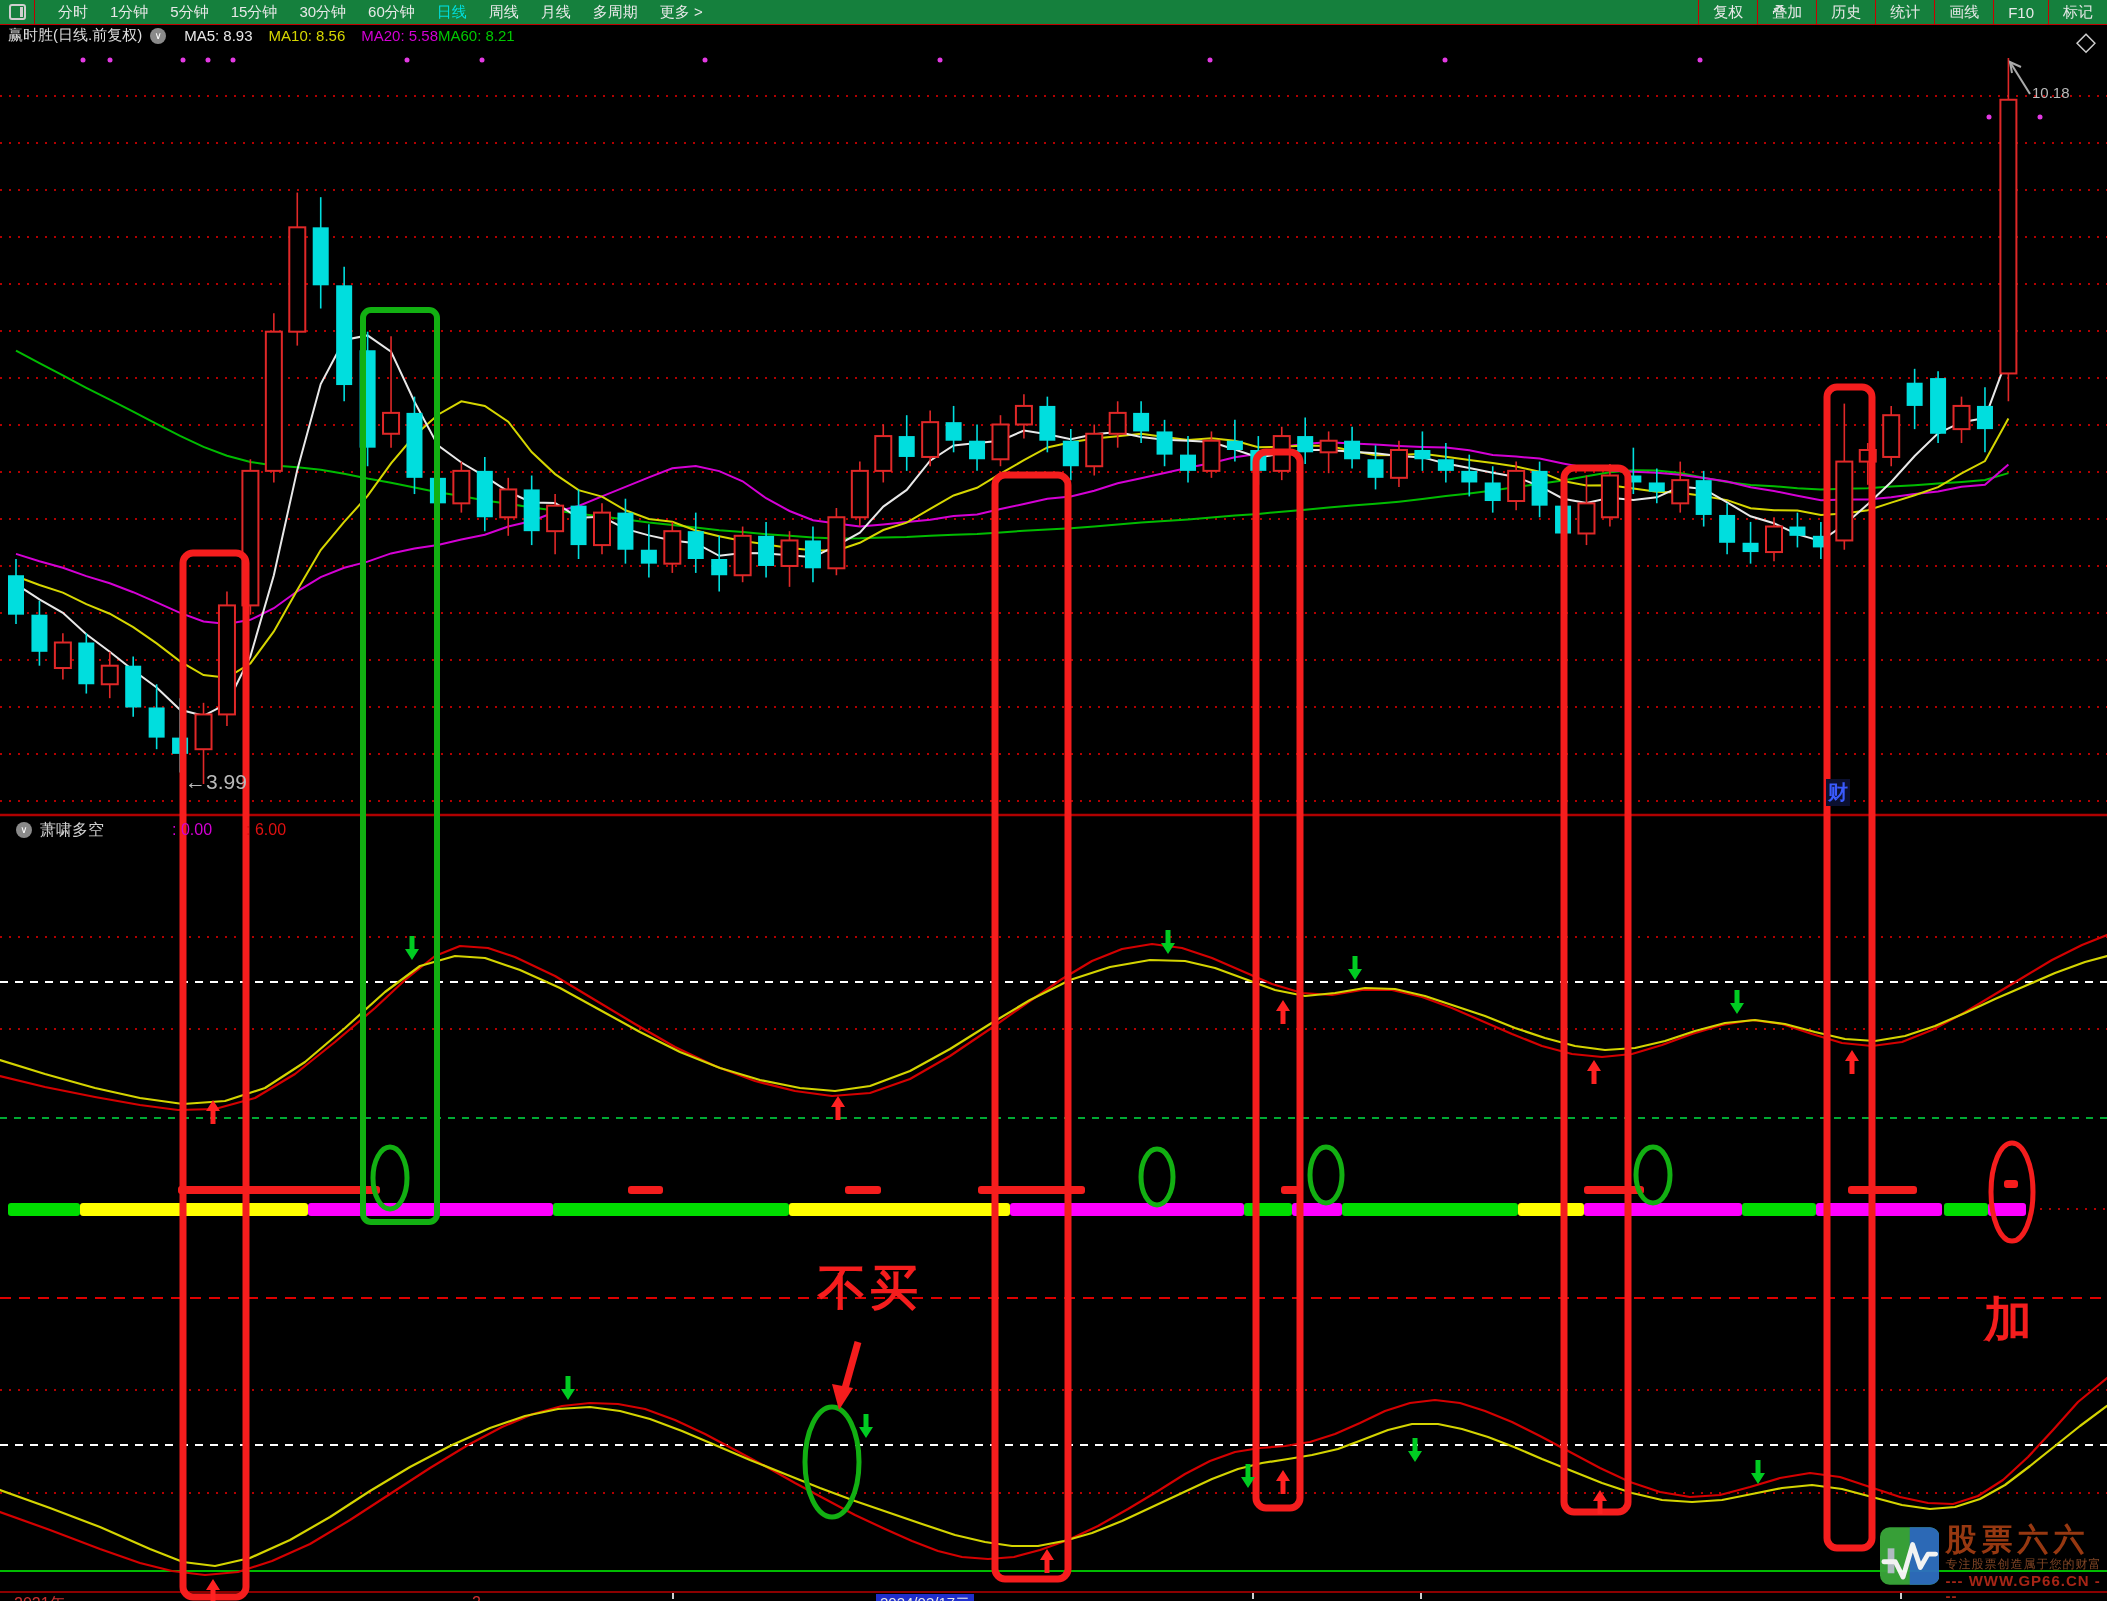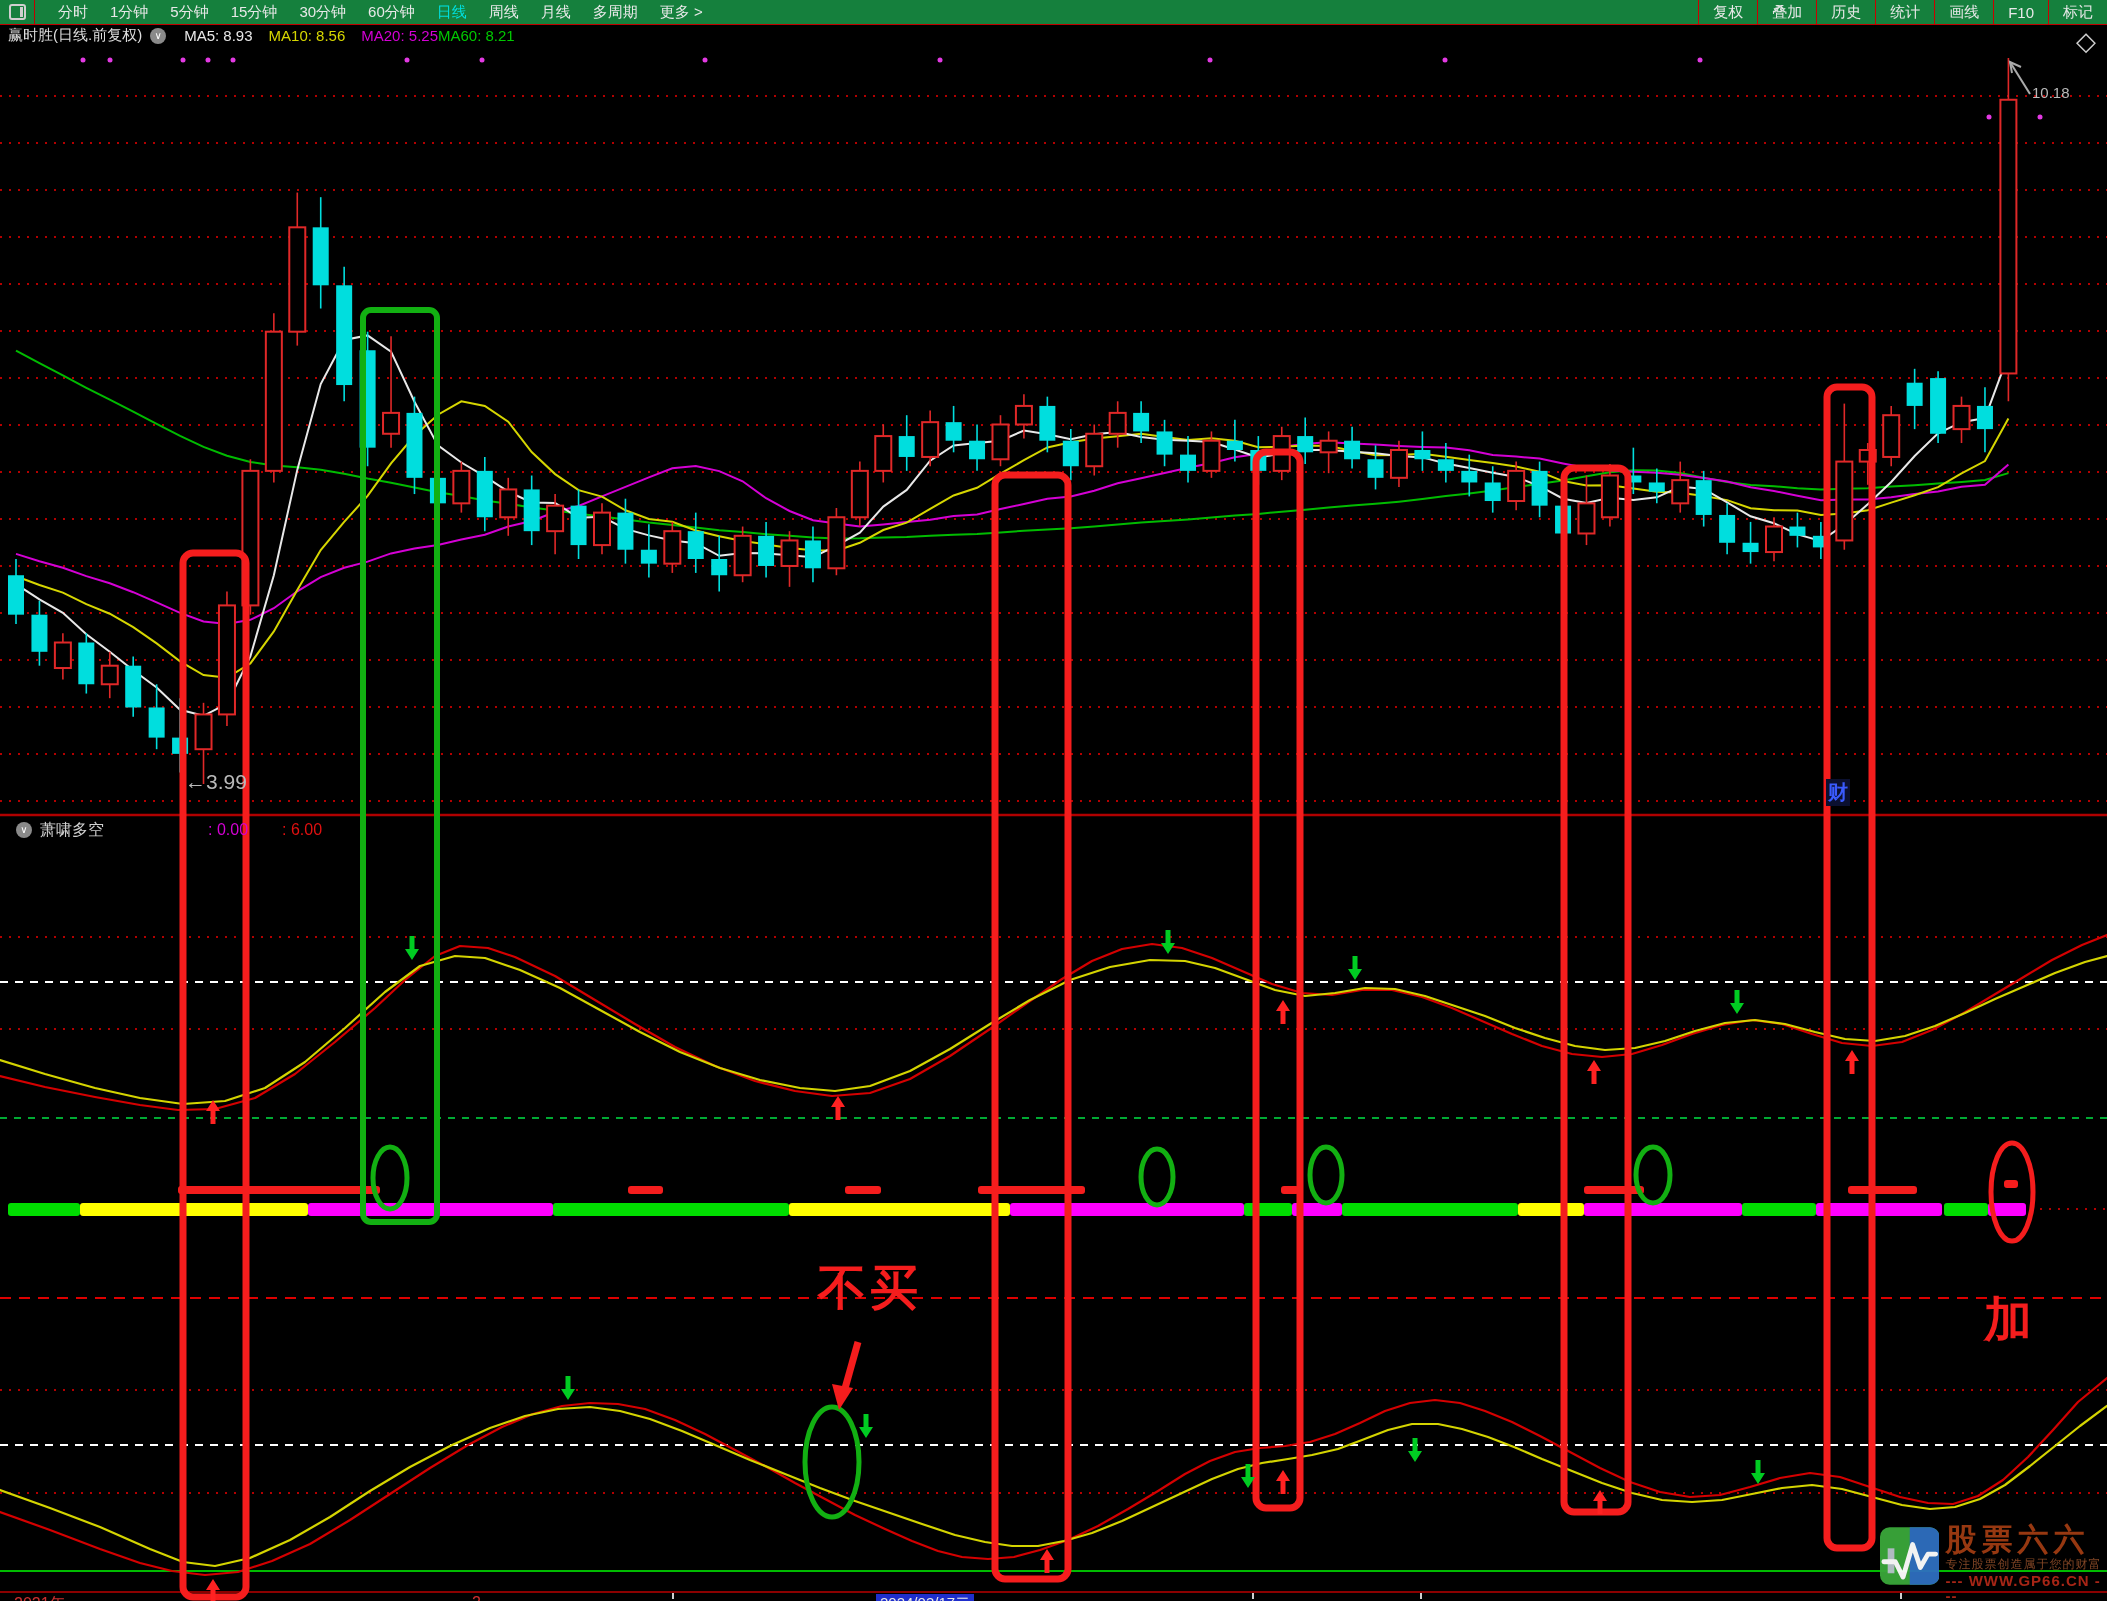--- a/index.html
+++ b/index.html
@@ -20,21 +20,21 @@
   .infobar{position:absolute;left:0;top:25px;width:2107px;height:21px;display:flex;align-items:center;
            z-index:30;font-size:15px;color:#dedede;background:transparent;}
   .infobar .title{margin-left:8px;}
   .chev{display:inline-flex;width:16px;height:16px;border-radius:50%;background:#8a8a8a;color:#fff;
         align-items:center;justify-content:center;font-size:10px;margin:0 8px;line-height:1;}
   .ma5{color:#e8e8e8;margin-left:10px;}  .ma10{color:#d6d600;margin-left:16px;}
   .ma20{color:#d400d4;margin-left:16px;} .ma60{color:#00c800;}
   
   .indrow{position:absolute;left:8px;top:818px;height:24px;display:flex;align-items:center;z-index:20;font-size:16px;}
   .indname{color:#d0d0d0;}
-  .indv1{color:#d400d4;margin-left:104px;} .indv2{color:#e01010;margin-left:34px;}
+  .indv1{color:#d400d4;margin-left:68px;} .indv2{color:#e01010;margin-left:34px;}
   
   #chart-canvas{position:absolute;left:0;top:0;z-index:5;}
   
   .pxlabel{position:absolute;z-index:22;white-space:nowrap;}
   .lab-low{left:185px;top:770px;color:#b9b9b9;font-size:21px;}
   .lab-high{left:2032px;top:84px;color:#b9b9b9;font-size:15px;}
   .lab-nobuy{left:818px;top:1256px;color:#f51d1d;font-size:48px;font-weight:bold;letter-spacing:4px;}
   .lab-add{left:1984px;top:1288px;color:#f51d1d;font-size:48px;font-weight:bold;}
   .lab-cai{left:1826px;top:779px;color:#3a5bff;font-size:20px;font-weight:bold;background:#0b1030;padding:0 2px;}
   .lab-diamond{left:2076px;top:26px;color:#cfcfcf;font-size:26px;}
@@ -78,21 +78,21 @@
     <span class="tm-cell">F10</span>
     <span class="tm-cell">标记</span>
   </div>
 </div>
 
 <div class="infobar">
   <span class="title">赢时胜(日线.前复权)</span>
   <span class="chev">∨</span>
   <span class="ma5">MA5: 8.93</span>
   <span class="ma10">MA10: 8.56</span>
-  <span class="ma20">MA20: 5.25</span>
+  <span class="ma20">MA20: 5.58</span>
   <span class="ma60">MA60: 8.21</span>
 </div>
 
 <svg id="chart-canvas" width="2107" height="1601">
     <g>
       <line x1="0" y1="96" x2="2107" y2="96" stroke="#b30000" stroke-width="2" stroke-dasharray="2 7"></line>
       <line x1="0" y1="143" x2="2107" y2="143" stroke="#b30000" stroke-width="2" stroke-dasharray="2 7"></line>
       <line x1="0" y1="190" x2="2107" y2="190" stroke="#b30000" stroke-width="2" stroke-dasharray="2 7"></line>
       <line x1="0" y1="237" x2="2107" y2="237" stroke="#b30000" stroke-width="2" stroke-dasharray="2 7"></line>
       <line x1="0" y1="284" x2="2107" y2="284" stroke="#b30000" stroke-width="2" stroke-dasharray="2 7"></line>

